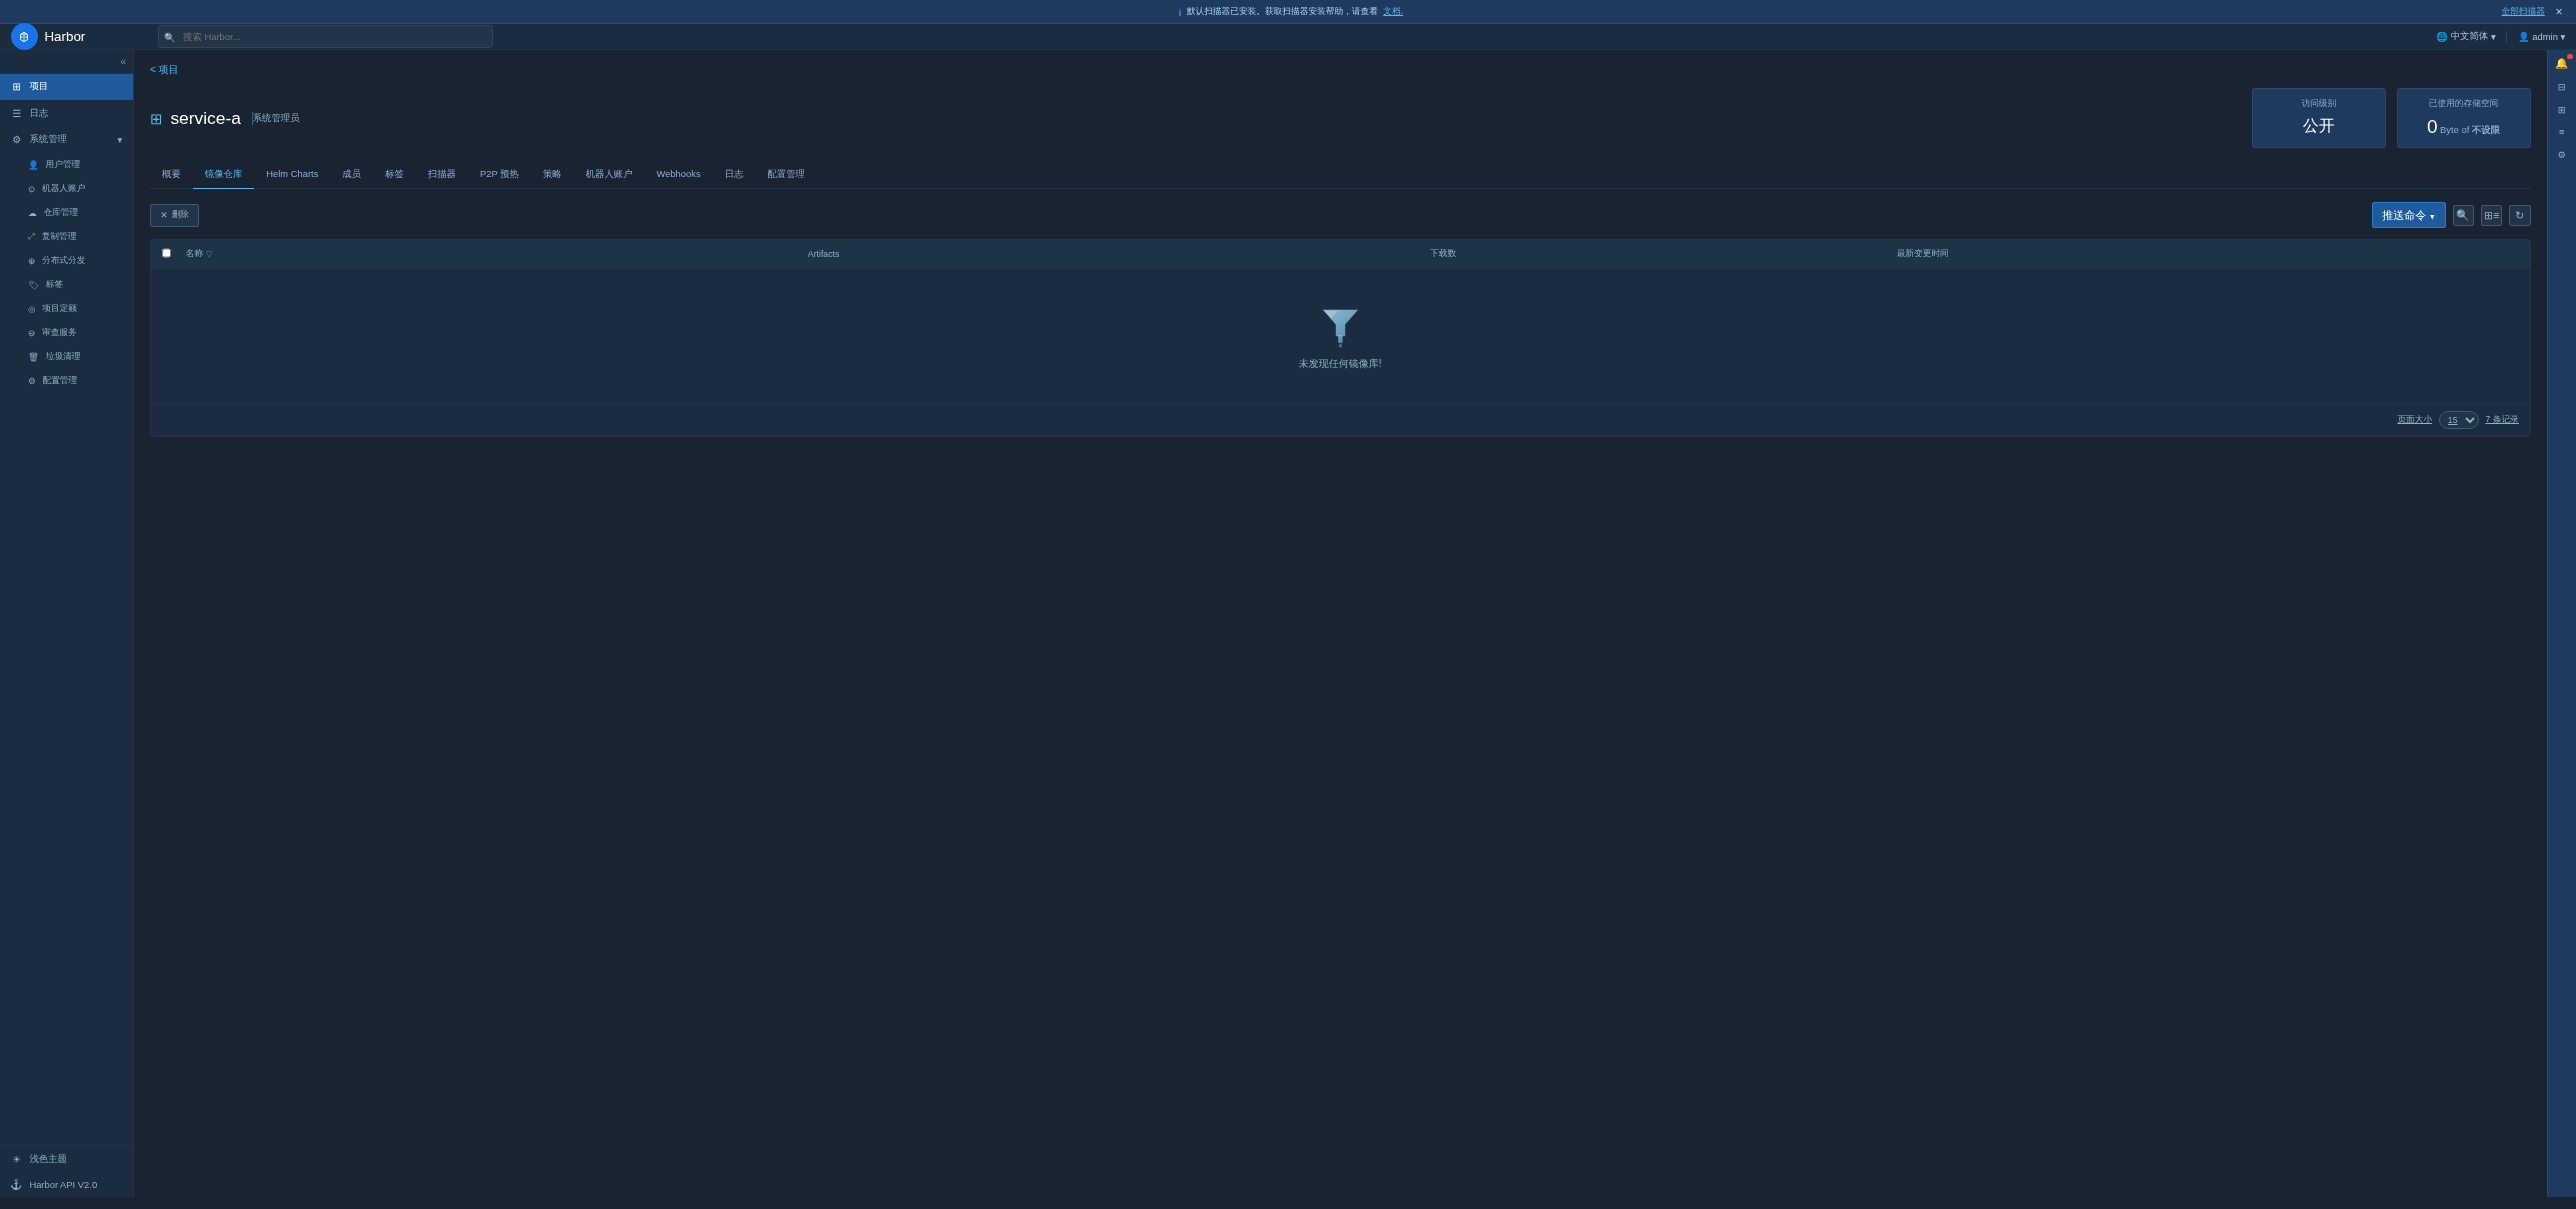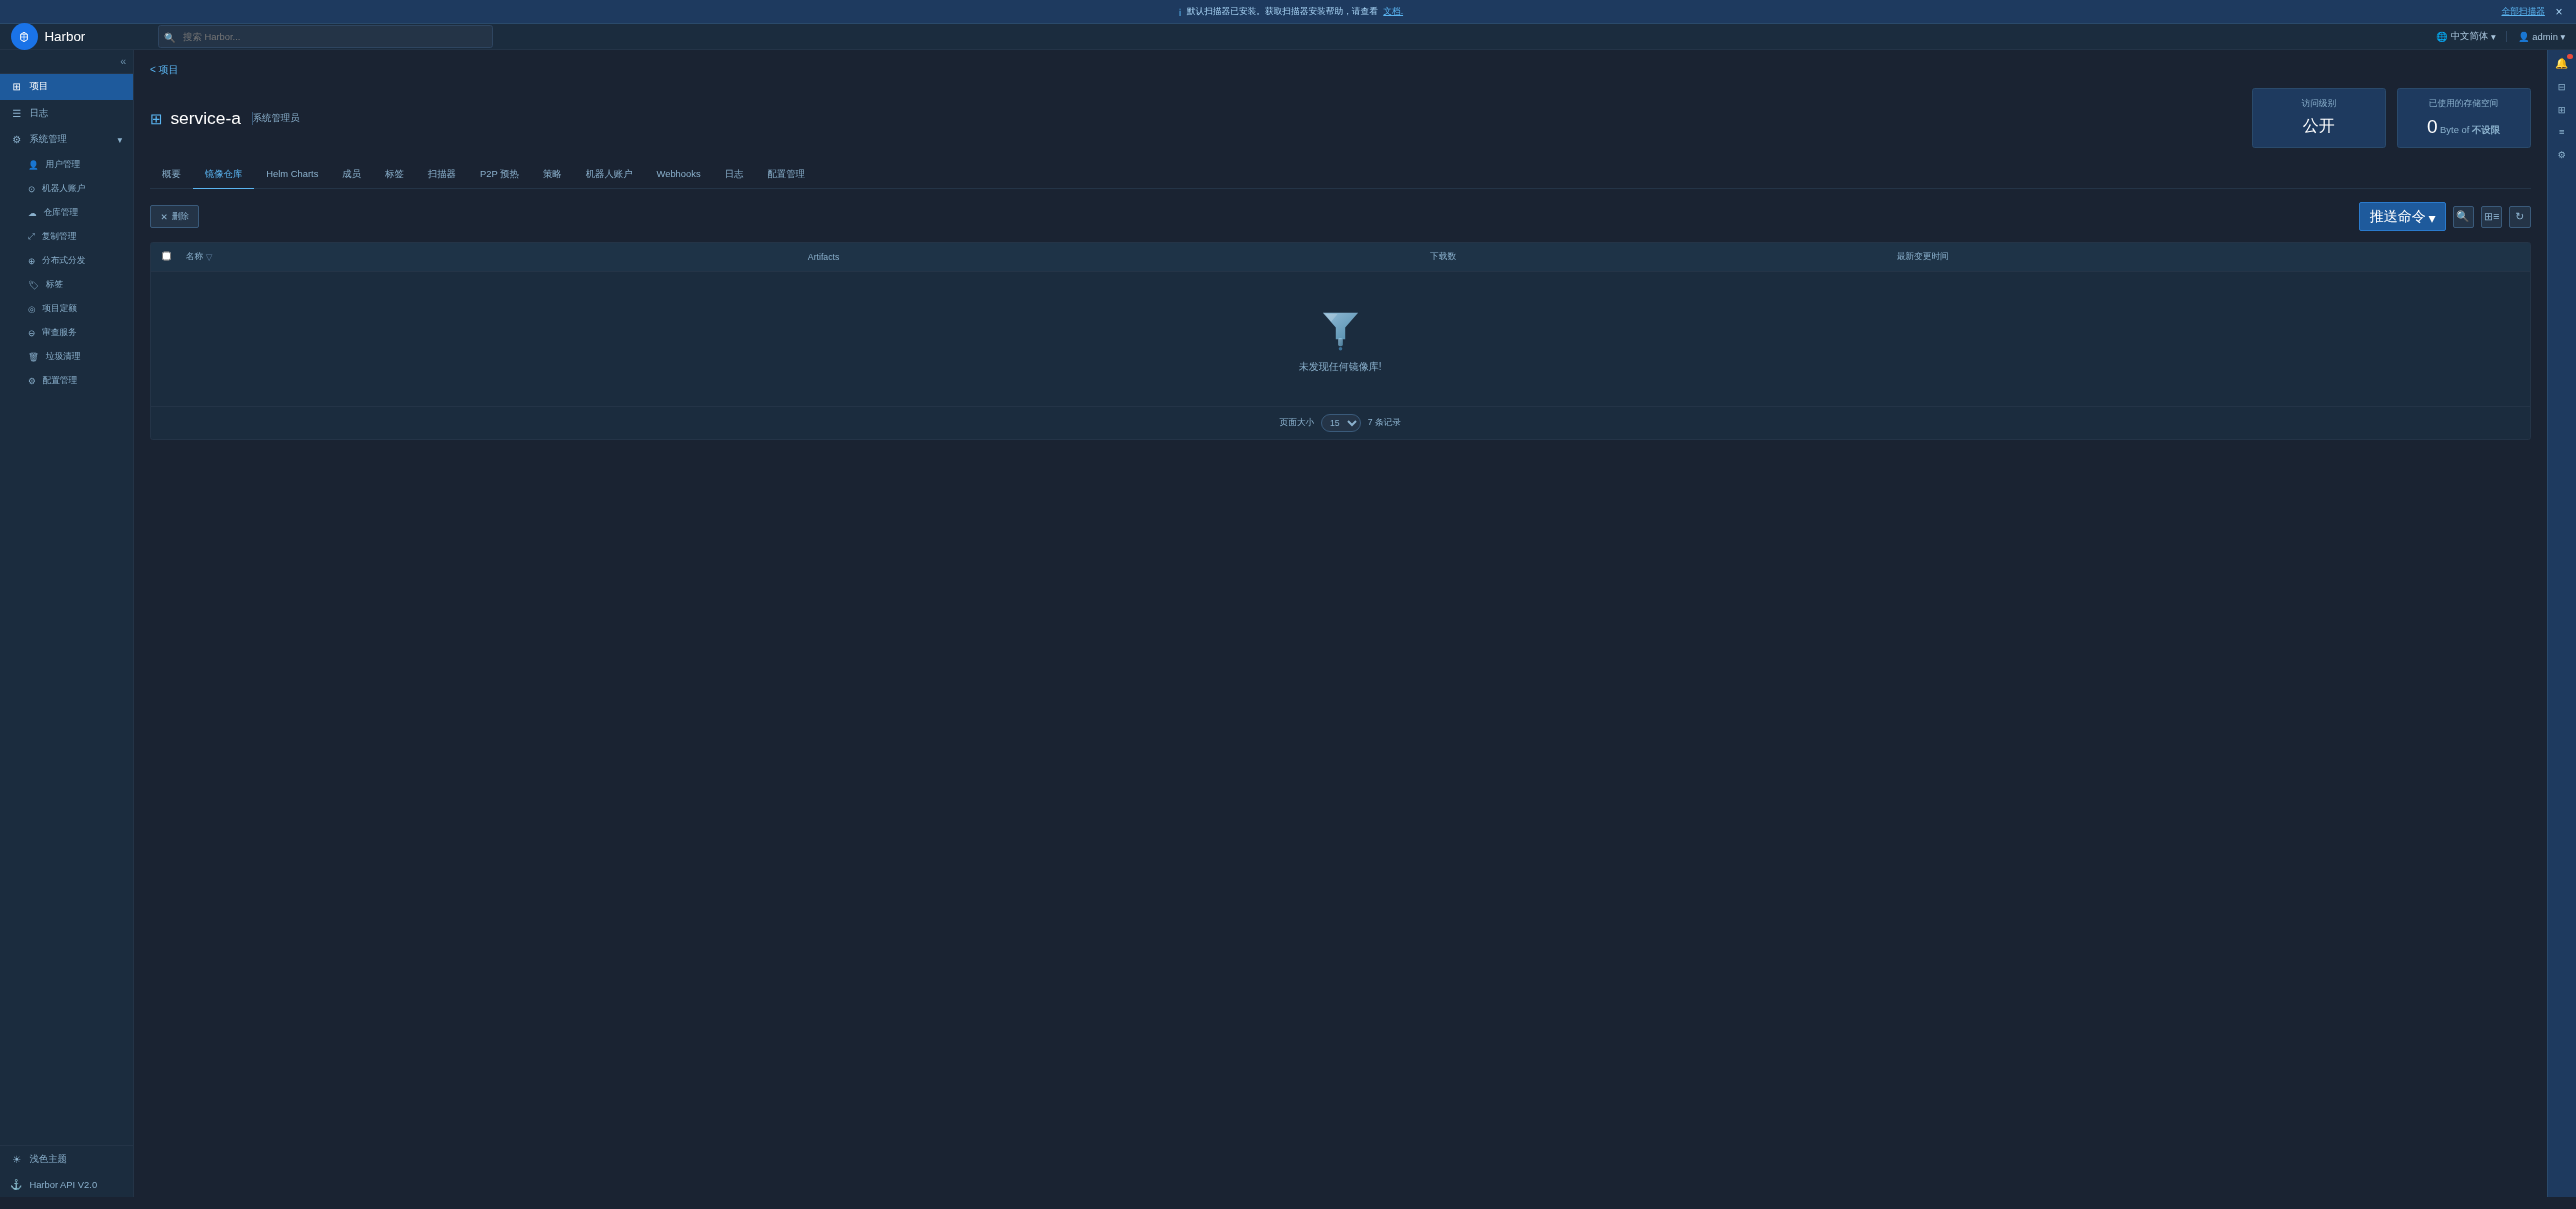--- a/index.html
+++ b/index.html
@@ -332,21 +332,22 @@
     .btn-push {
       display: flex;
       align-items: flex-end;
       gap: 2.7px;
       padding: 4.7px 9.4px;
       background: #1e5a9c;
       border: 0.7px solid #2a7acc;
       border-radius: 2px;
       color: white;
       cursor: pointer;
-      font-size: 14px;
+      font-size: 11px;
+      font-family: Liberation Mono, monospace;
     }
     .icon-btn {
       width: 21.5px;
       height: 21.5px;
       display: flex;
       align-items: center;
       justify-content: center;
       background: #243447;
       border: 0.7px solid #3a5a7a;
       border-radius: 2px;
@@ -418,26 +419,27 @@
 
     .empty-text {
       color: #8ab0cc;
       font-size: 10px;
     }
 
     
     .pagination {
       display: flex;
       align-items: center;
-      justify-content: center;
+      justify-content: flex-end;
       padding: 6.7px 10.7px;
       border-top: 0.7px solid #243447;
       gap: 6.7px;
       font-size: 8.7px;
       color: #8ab0cc;
+      text-decoration: underline;
     }
     .page-size-select {
       background: #243447;
       border: 0.7px solid #3a5a7a;
       color: #8ab0cc;
       padding: 2px 4px;
       border-radius: 9px;
       font-size: 8.7px;
     }
     .right-panel-icons {

